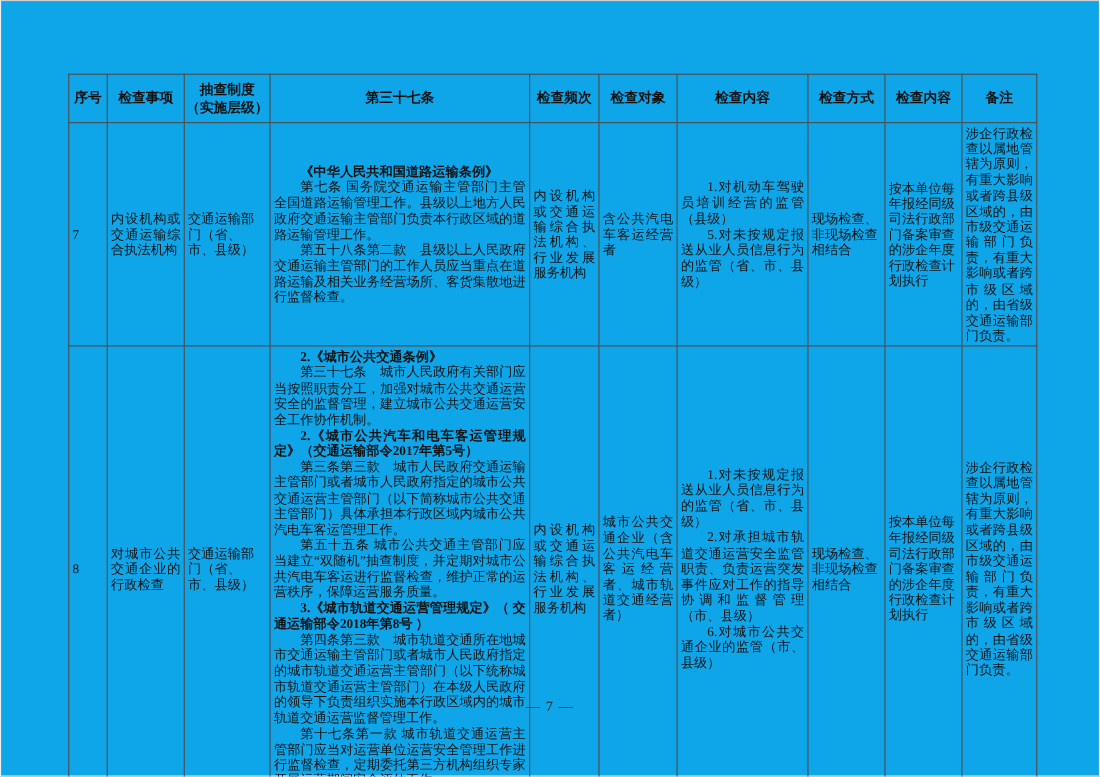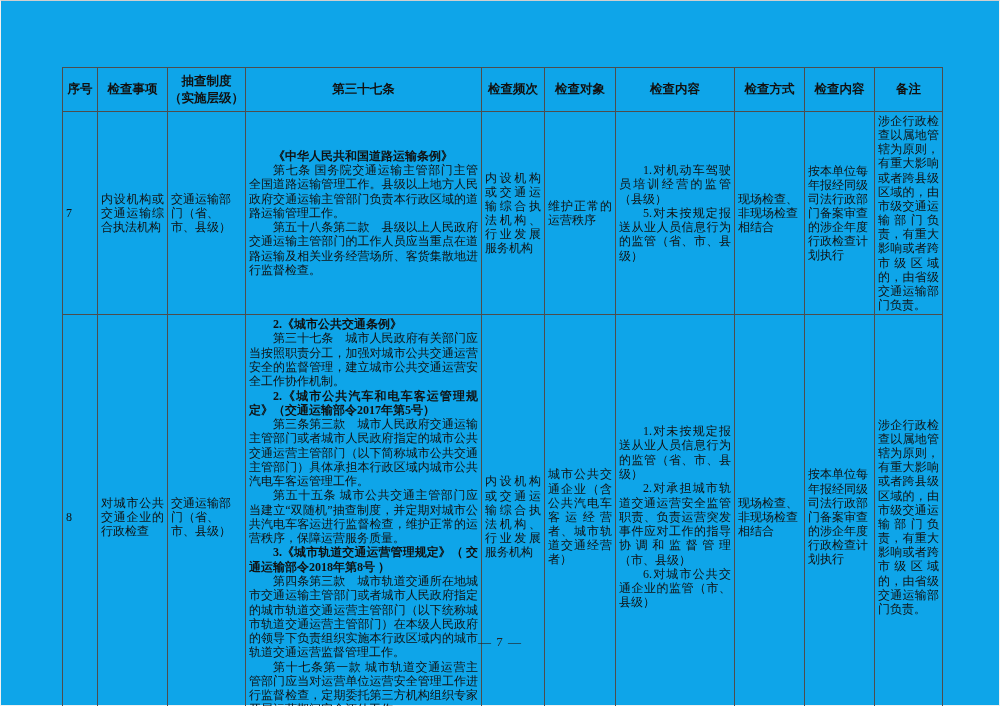--- a/index.html
+++ b/index.html
@@ -107,21 +107,21 @@
     <tr class="r7">
       <td class="c-center">7</td>
       <td class="c-just">内设机构或交通运输综合执法机构</td>
       <td class="c-center">交通运输部门（省、市、县级）</td>
       <td>
         <p class="p b">《中华人民共和国道路运输条例》</p>
         <p class="p">第七条 国务院交通运输主管部门主管全国道路运输管理工作。县级以上地方人民政府交通运输主管部门负责本行政区域的道路运输管理工作。</p>
         <p class="p">第五十八条第二款　县级以上人民政府交通运输主管部门的工作人员应当重点在道路运输及相关业务经营场所、客货集散地进行监督检查。</p>
       </td>
       <td class="c-just">内设机构或交通运输综合执法机构、行业发展服务机构</td>
-      <td class="c-just">维护正常的运营秩序</td>
+      <td class="c-just">含公共汽电车客运经营者</td>
       <td>
         <p class="p">1.对机动车驾驶员培训经营的监管（县级）</p>
         <p class="p">5.对未按规定报送从业人员信息行为的监管（省、市、县级）</p>
       </td>
       <td class="c-center">现场检查、非现场检查相结合</td>
       <td class="c-center">按本单位每年报经同级司法行政部门备案审查的涉企年度行政检查计划执行</td>
       <td class="c-just">涉企行政检查以属地管辖为原则，有重大影响或者跨县级区域的，由市级交通运输部门负责，有重大影响或者跨市级区域的，由省级交通运输部门负责。</td>
     </tr>
 
     <tr class="r8">

